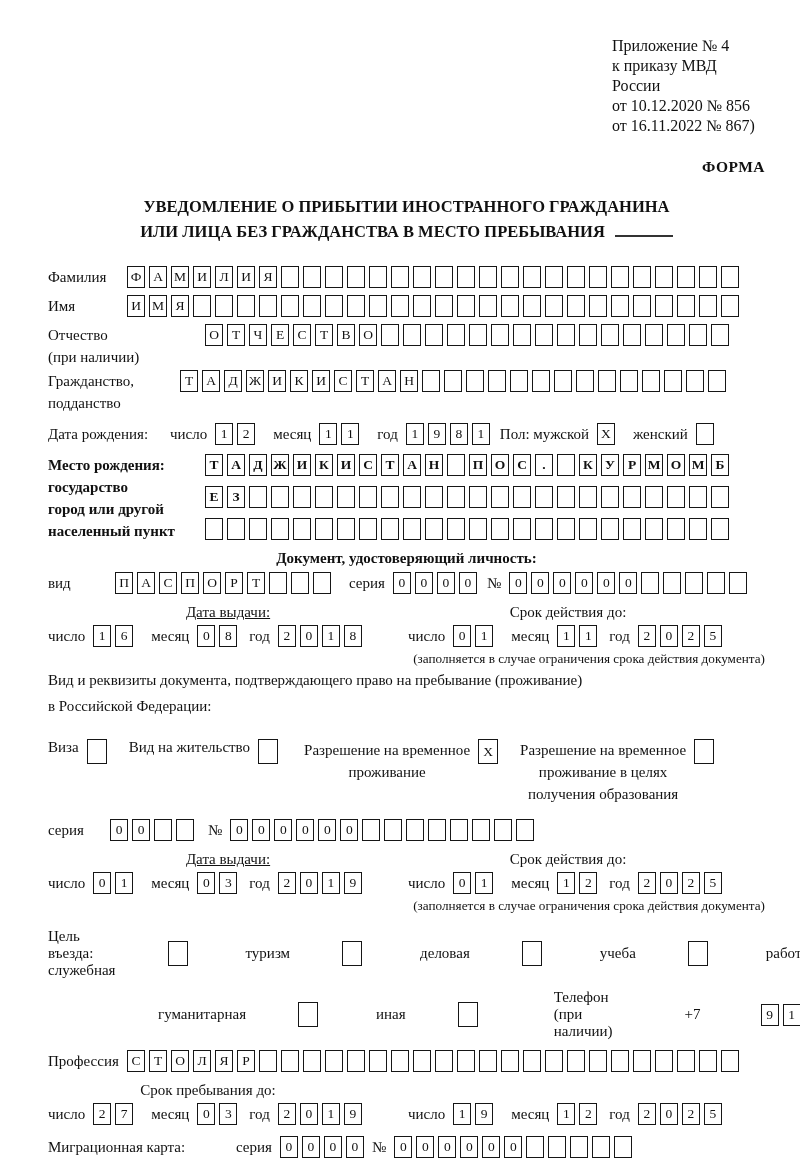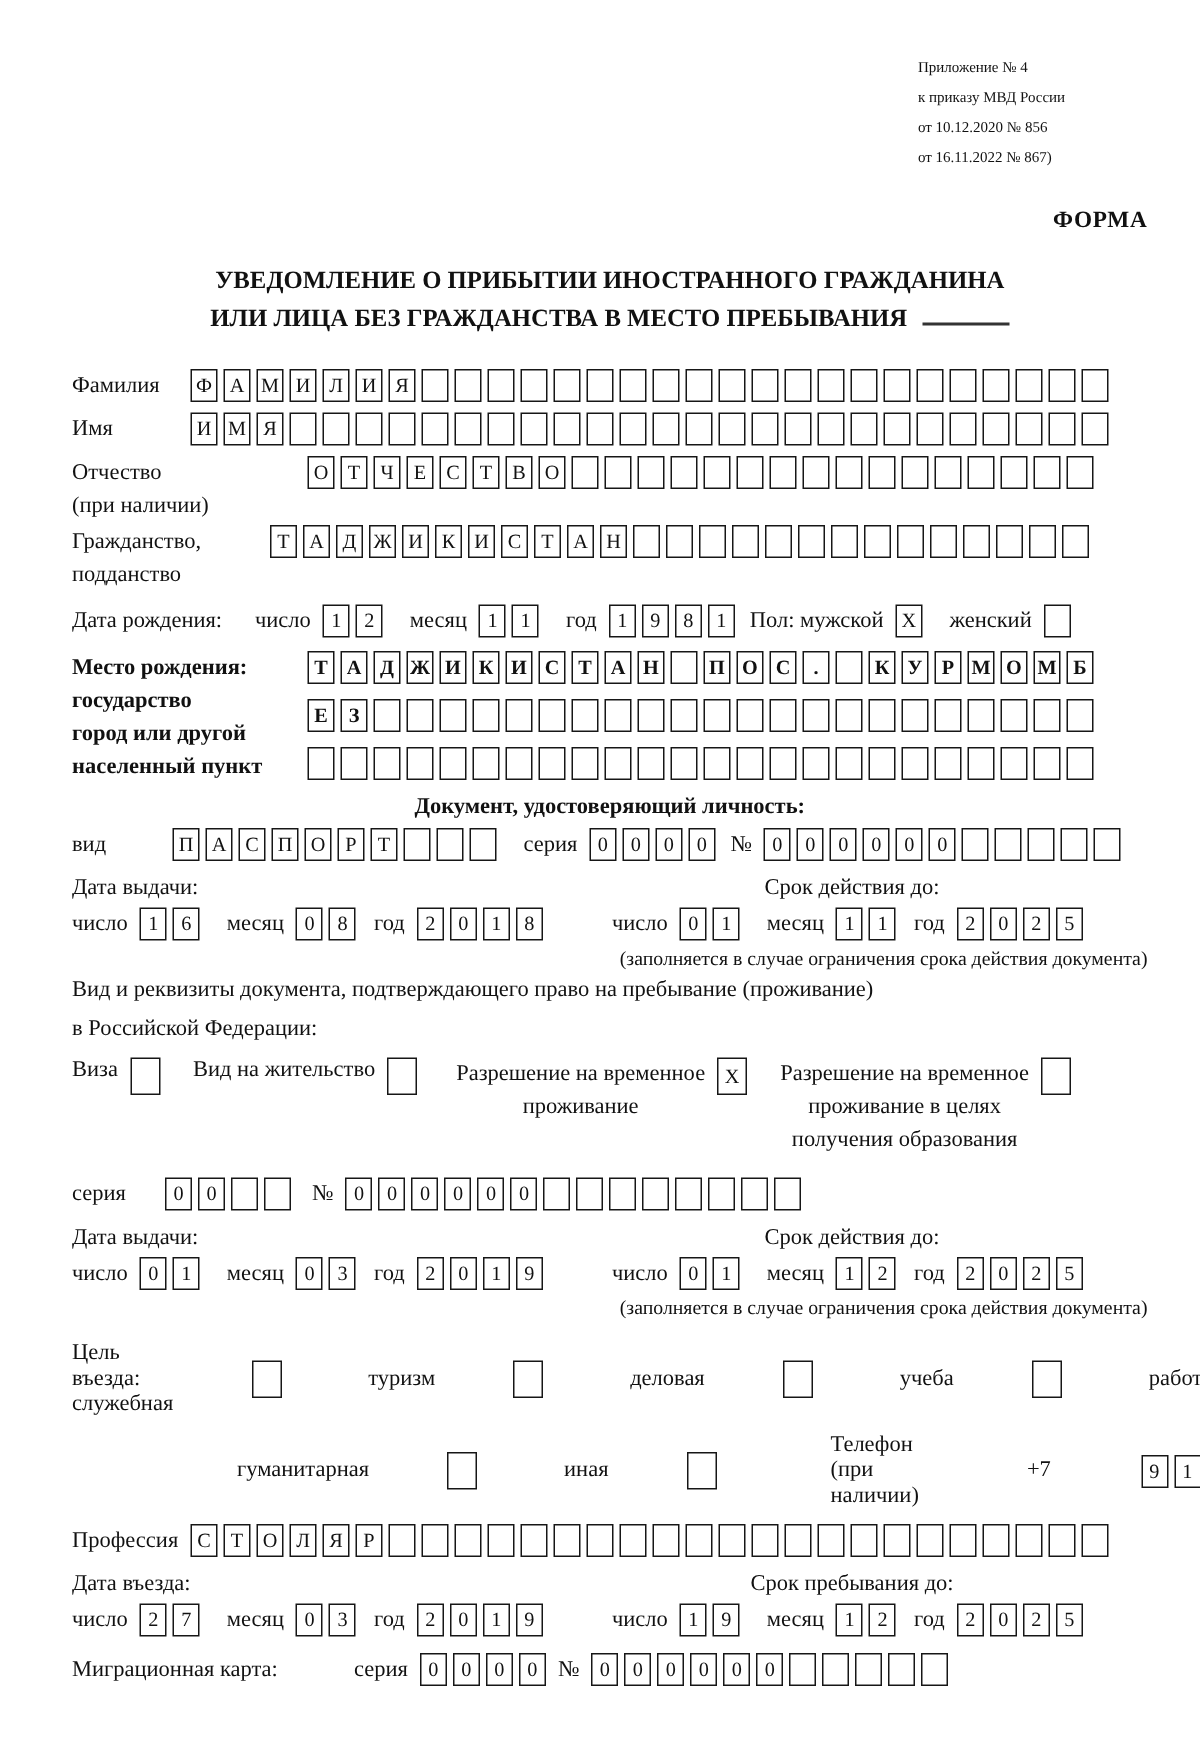--- a/index.html
+++ b/index.html
@@ -4,21 +4,21 @@
 <style>
   * { box-sizing: border-box; }
   html,body { margin:0; padding:0; background:#ffffff; }
   body {
     width:800px; height:1163px; overflow:hidden;
     font-family:"Liberation Serif", serif; color:#111; font-size:15px;
   }
   .page { padding:36px 35px 0 48px; width:800px; }
 
   
-  .appendix { margin-left:564px; font-size:10px; line-height:20px; }
+  .appendix { margin-left:564px; font-size:16px; line-height:20px; }
   .appendix .grp2 { margin-top:5px; }
   .forma { text-align:right; font-weight:bold; font-size:15.5px; margin-top:22px; letter-spacing:0.5px; }
 
   
   .title { text-align:center; font-weight:bold; font-size:16.5px; line-height:25px; margin-top:18px; }
   .title-underline { display:inline-block; width:58px; border-bottom:2.2px solid #333; margin-left:10px; height:12px; }
   .sect { font-weight:bold; font-size:15.4px; margin-top:26px; letter-spacing:0.2px; }
 
   
   .frow { display:flex; align-items:center; margin-top:7px; }
@@ -37,30 +37,30 @@
   .box.cb { width:20px; height:25px; }
   .gap8 { margin-right:8px; } .gap14 { margin-left:14px; margin-right:8px; }
 
   .topalign { align-items:flex-start; }
   .bp-rows .boxes { margin-bottom:10px; }
   .bp-rows .boxes:last-child { margin-bottom:0; }
 
   .center-bold { text-align:center; font-weight:bold; font-size:15px; margin-top:8px; }
 
   .dheads { display:flex; margin-top:10px; font-size:15px; }
-  .dheads .h1 { width:360px; text-align:left; }
+  .dheads .h1 { width:360px; text-align:center;text-decoration:underline; }
   .dheads .h2 { width:320px; text-align:center; }
   .dates { display:flex; align-items:center; margin-top:4px; }
   .dates .dcol { display:flex; align-items:center; }
   .dates .dcol.left { width:360px; }
   .note { text-align:right; font-size:13.2px; margin-top:4px; }
 
   .para { line-height:26px; }
 
-  .visa-row { display:flex; align-items:flex-start; margin-top:6px; }
+  .visa-row { display:flex; align-items:flex-start; margin-top:20px; }
   .visa-row .item { display:flex; align-items:flex-start; }
   .ctr { text-align:center; line-height:22px; }
 
   .purpose-row { display:flex; align-items:center; margin-top:14px;gap:44px; }
   .purpose-row .boxes { margin:0 10px 0 8px; }
   .purpose-row .boxes:last-child { margin-right:0; }
 </style>
 </head>
 <body>
 
@@ -610,21 +610,20 @@
         <span class="box"></span>
         <span class="box"></span>
         <span class="box"></span>
         <span class="box"></span>
         <span class="box"></span>
         <span class="box"></span>
       </span>
   </div>
 
   <div class="dheads">
-    <span class="h1">Дата въезда:</span>
     <span class="h2">Срок пребывания до:</span>
   </div>
   <div class="dates">
     <span class="dcol left">
       <span class="gap8">число</span>
       <span class="boxes">
           <span class="box">2</span>
           <span class="box">7</span>
         </span>
       <span class="gap14">месяц</span>

